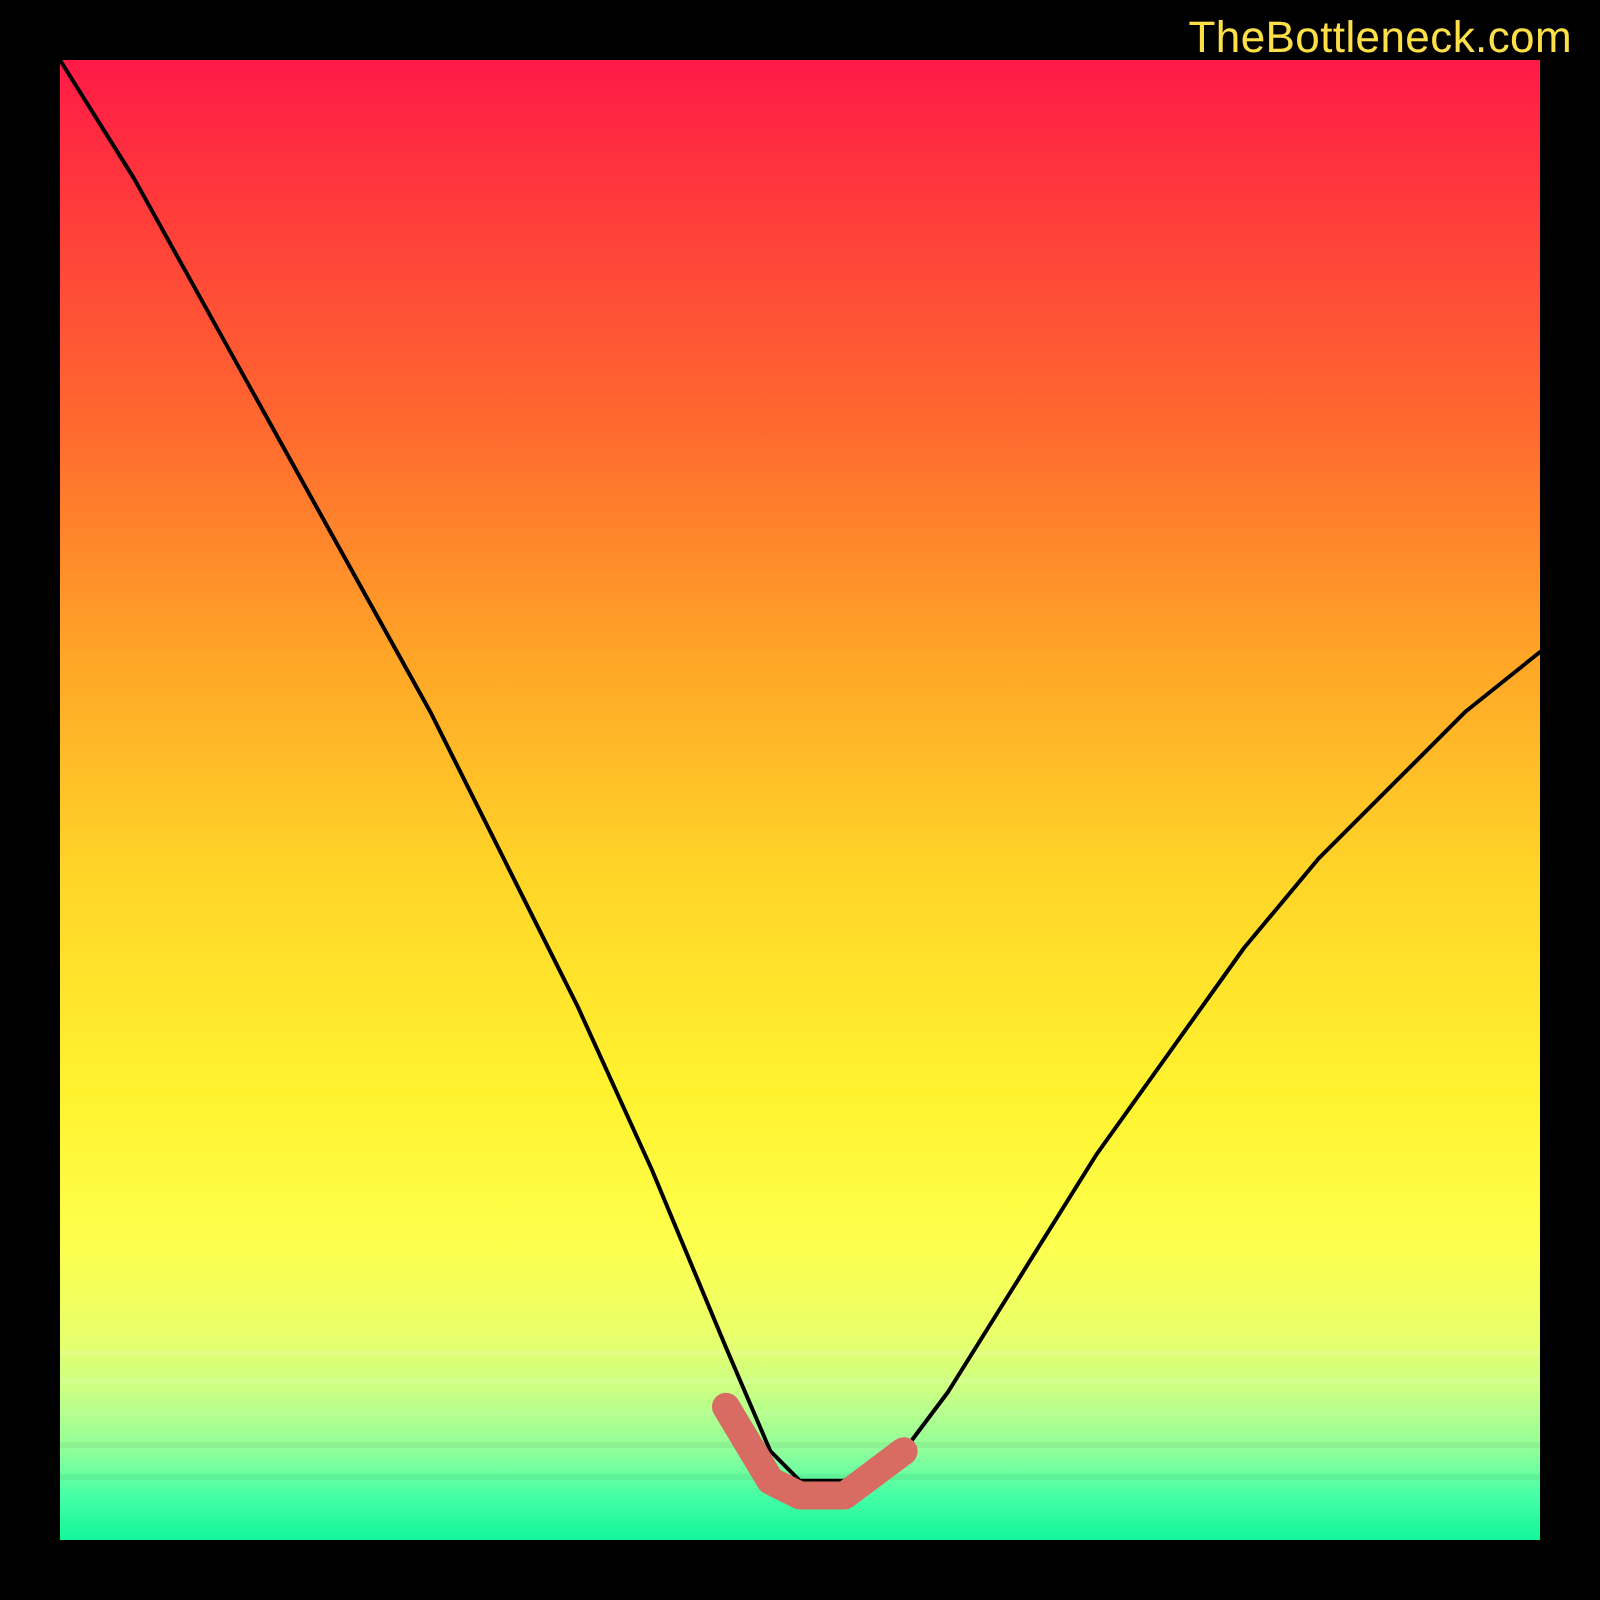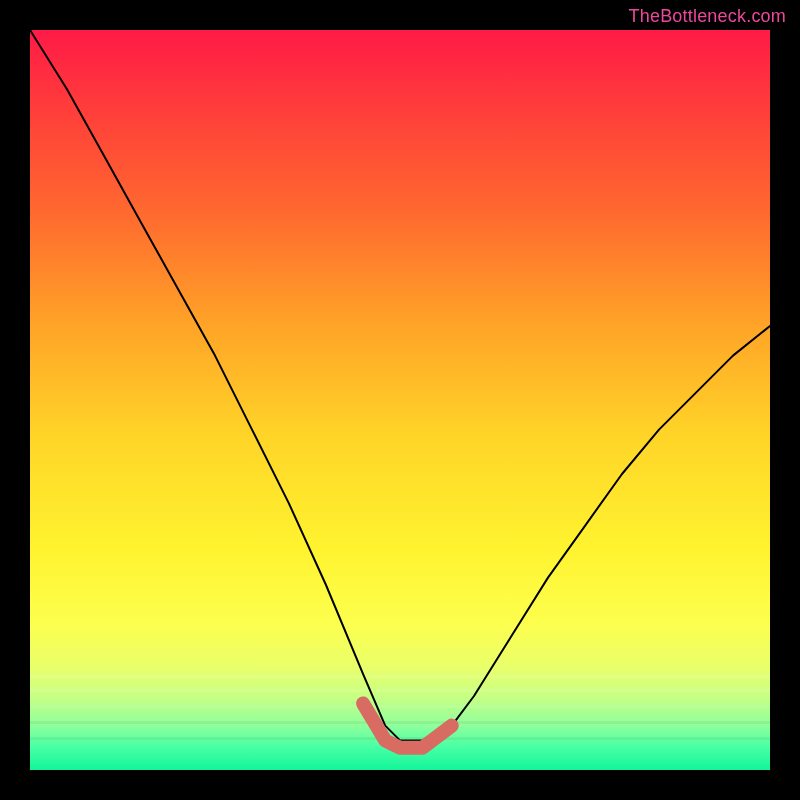--- a/index.html
+++ b/index.html
@@ -7,23 +7,23 @@
   .outer {
     width: 800px;
     height: 800px;
     background: #000;
     position: relative;
   }
   .watermark {
     position: absolute;
     top: 6px;
     right: 14px;
-    color: #ec4899;
+    color: #fde047;
     font-family: Arial, Helvetica, sans-serif;
-    font-size: 18px;
+    font-size: 22px;
     font-weight: 500;
     letter-spacing: 0.2px;
     z-index: 10;
   }
   .plot-area {
     position: absolute;
     left: 30px;
     top: 30px;
     width: 740px;
     height: 740px;

